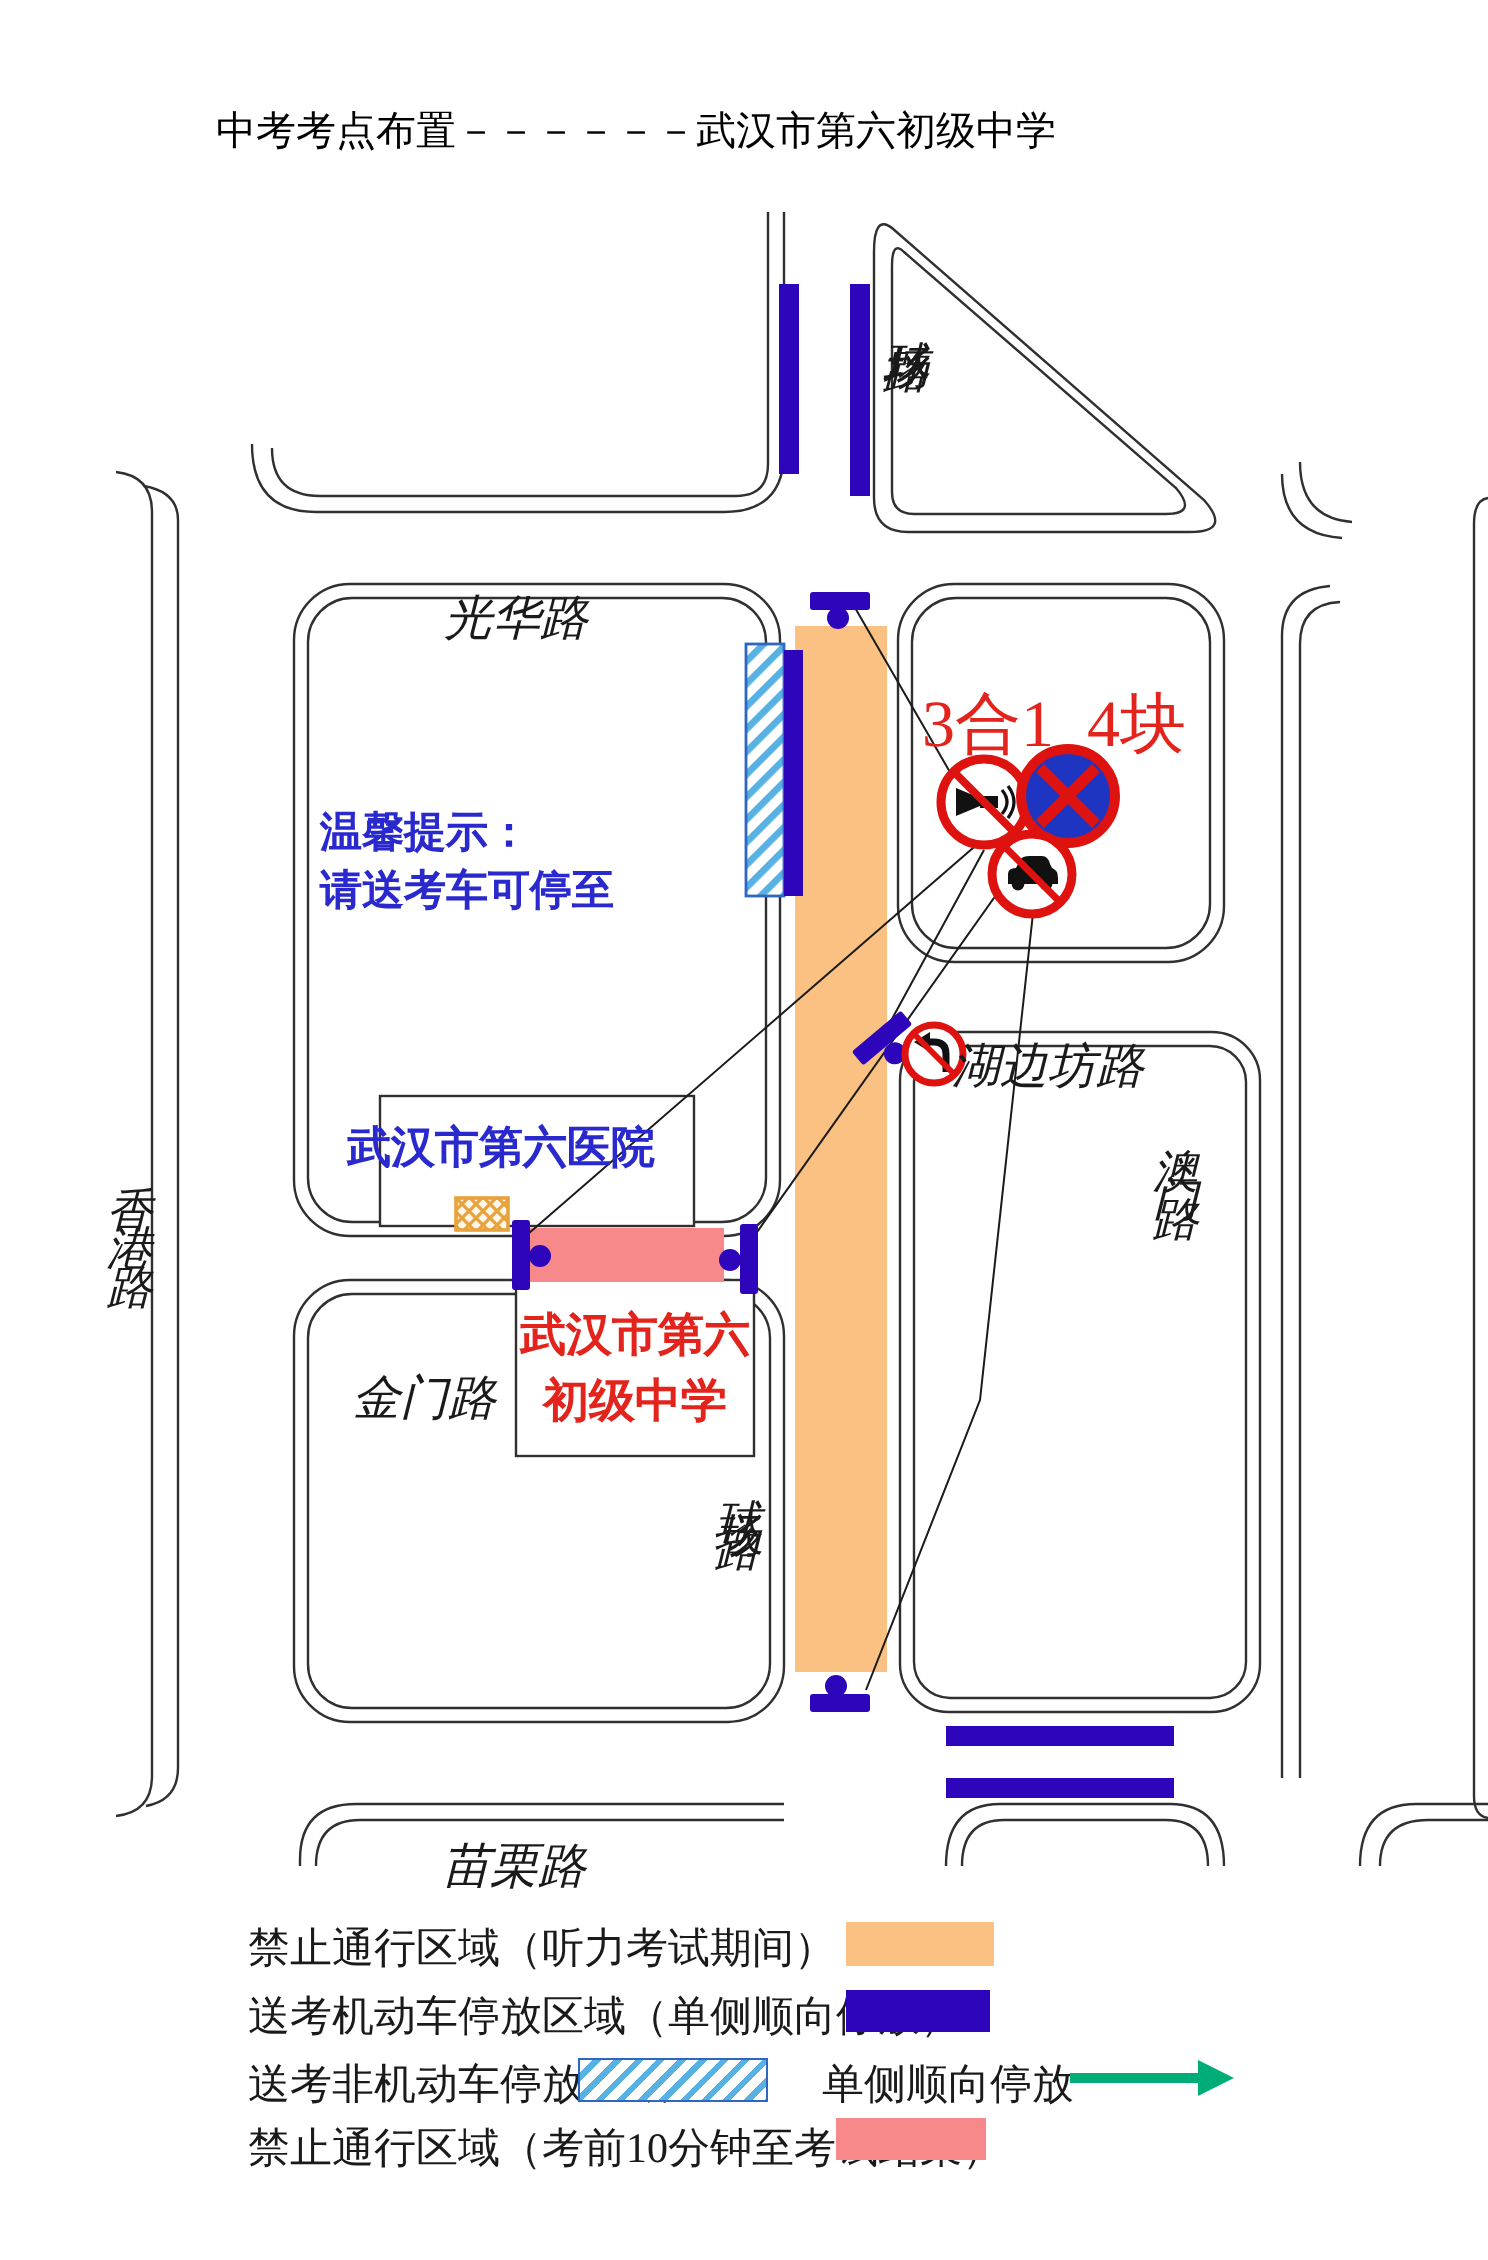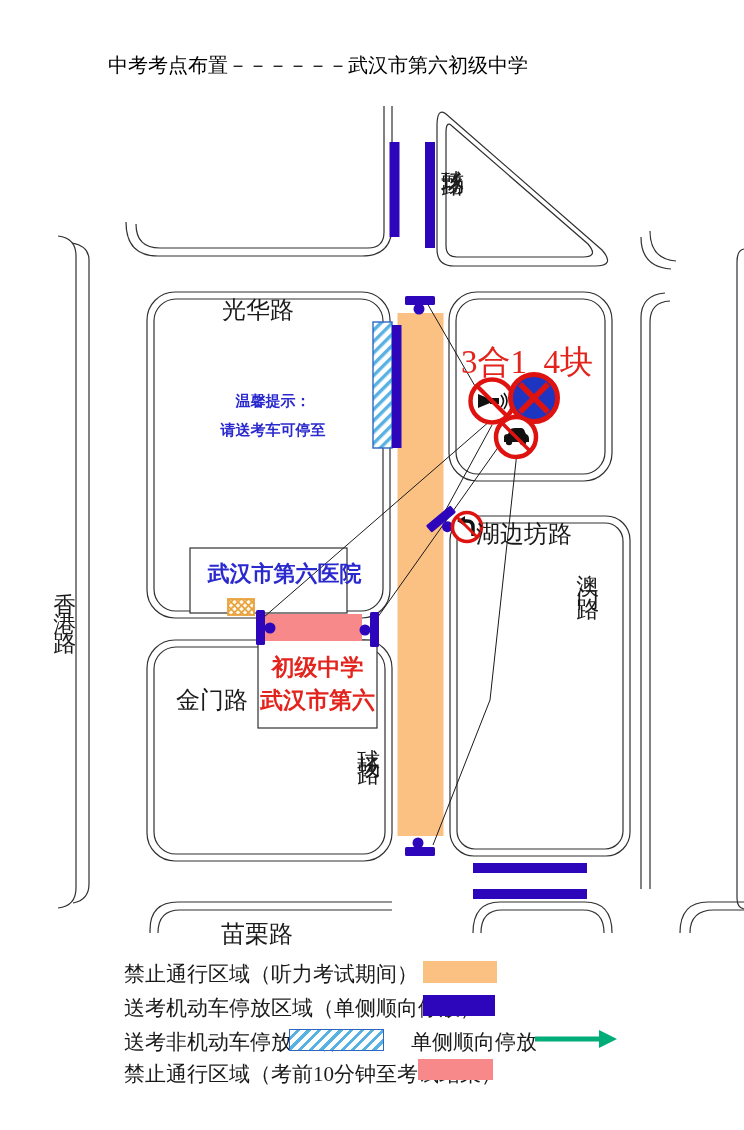--- a/index.html
+++ b/index.html
@@ -7,28 +7,28 @@
     --hatch_stripe:#57B1E2; --hatch_border:#2E66C4;
     --red_text:#E3241D; --blue_text:#2929CE;
     --sign_red:#DE1310; --sign_blue:#1D35C0;
     --green:#00AC77; --gate:#E8A23B; --road:#303030;
   }
   html,body{margin:0;padding:0;}
   body{width:744px;height:1130px;background:#fff;position:relative;overflow:hidden;
        font-family:"Liberation Serif","DejaVu Serif",serif;color:#111;}
   .abs{position:absolute;}
   #map-svg{position:absolute;left:0;top:0;}
-  .lbl{position:absolute;font-size:24px;color:#1a1a1a;white-space:pre;line-height:1.1;}
+  .lbl{position:absolute;font-size:24px;color:#1a1a1a;white-space:pre;line-height:1.1;font-style:italic;}
   .vt{writing-mode:vertical-rl;text-orientation:upright;}
   .title{position:absolute;left:108px;top:52px;width:620px;font-size:20px;color:#000;
          letter-spacing:0px;white-space:nowrap;}
-  .notice{position:absolute;left:160px;top:386px;width:226px;text-align:center;
+  .notice{position:absolute;left:160px;top:402px;width:226px;text-align:left;
           font-family:"Liberation Sans","DejaVu Sans",sans-serif;font-weight:bold;
-          font-size:15px;line-height:29px;color:var(--blue_text);}
-  .hospital{position:absolute;left:207px;top:559px;width:155px;text-align:center;
+          font-size:21px;line-height:29px;color:var(--blue_text);}
+  .hospital{position:absolute;left:173px;top:559px;width:155px;text-align:center;
           font-size:22px;font-weight:bold;color:var(--blue_text);}
   .school{position:absolute;left:259px;top:651px;width:117px;text-align:center;
           font-size:23px;font-weight:bold;line-height:33px;color:var(--red_text);}
   .signnote{position:absolute;left:461px;top:340px;font-size:33px;color:var(--red_text);white-space:pre;}
   .legend-label{position:absolute;font-size:21px;color:#1a1a1a;white-space:nowrap;}
   .sw{position:absolute;}
   .sw-orange{left:423px;top:961px;width:74px;height:22px;background:var(--orange);}
   .sw-navy{left:423px;top:995px;width:72px;height:21px;background:var(--navy);}
   .sw-hatch{left:289px;top:1029px;width:93px;height:20px;border:1.5px solid var(--hatch_border);
      background:repeating-linear-gradient(135deg,#fff 0 4.5px,var(--hatch_stripe) 4.5px 7.5px);}
@@ -174,22 +174,22 @@
 <div class="lbl vt" style="left:356px;top:731px;font-size:23px;letter-spacing:7px;">球场路</div>
 
 <div class="notice">
   <div>温馨提示：</div>
   <div>请送考车可停至</div>
 </div>
 
 <div class="hospital">武汉市第六医院</div>
 
 <div class="school">
+  <div>武汉市第六</div>
   <div>初级中学</div>
-  <div>武汉市第六</div>
 </div>
 
 <div class="signnote">3合1  4块</div>
 
 <div>
   <div class="legend-label" style="left:124px;top:960px;">禁止通行区域（听力考试期间）</div>
   <div class="sw sw-orange"></div>
 
   <div class="legend-label" style="left:124px;top:994px;">送考机动车停放区域（单侧顺向停放）</div>
   <div class="sw sw-navy"></div>

